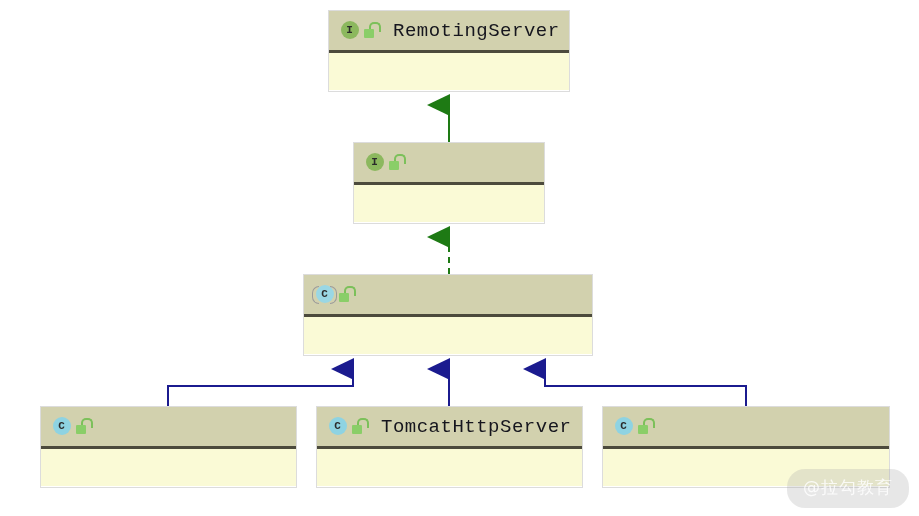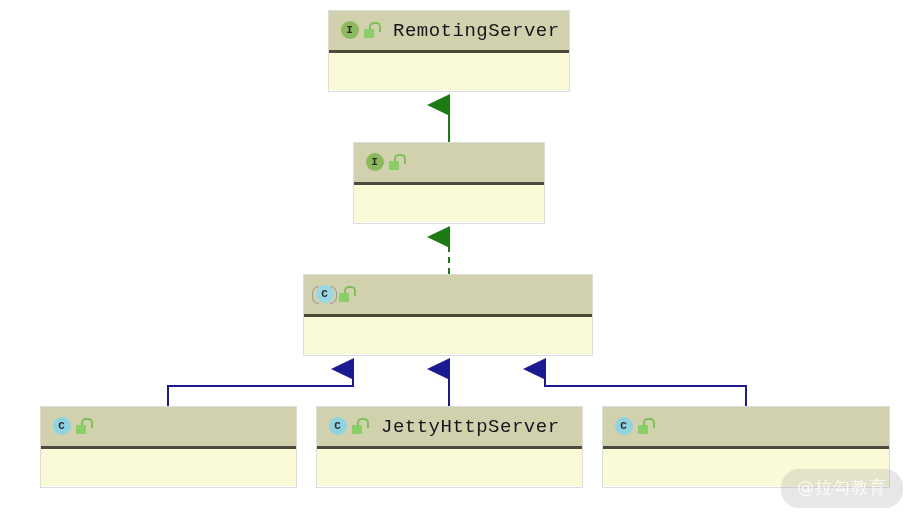--- a/index.html
+++ b/index.html
@@ -125,21 +125,21 @@
     left: 0;
     top: 7px;
     width: 10px;
     height: 9px;
     background: #8ace68;
     border-radius: 1px;
   }
   
   #watermark {
     position: absolute;
-    right: 16px;
+    right: 10px;
     bottom: 8px;
     padding: 7px 16px 9px 16px;
     border-radius: 18px;
     background: rgba(170,170,170,0.28);
     font-family: "DejaVu Sans", sans-serif;
     font-size: 17px;
     color: rgba(255,255,255,0.82);
     letter-spacing: 1px;
     white-space: nowrap;
   }
@@ -245,21 +245,21 @@
   <div class="uml-node" style="left:316px; top:406px; width:267px; height:82px;">
     <div class="node-header">
       <span class="type-icon cls">
         <span class="disc"></span>
         <span class="glyph">C</span>
       </span>
       <span class="lock-icon">
         <span class="shackle"></span>
           <span class="body"></span>
       </span>
-      <span class="node-title">JettyHttpServer</span>
+      <span class="node-title">TomcatHttpServer</span>
     </div>
     <div class="node-body" style="height:37px;"></div>
   </div>
 
   <div class="uml-node" style="left:602px; top:406px; width:288px; height:82px;">
     <div class="node-header">
       <span class="type-icon cls">
         <span class="disc"></span>
         <span class="glyph">C</span>
       </span>

